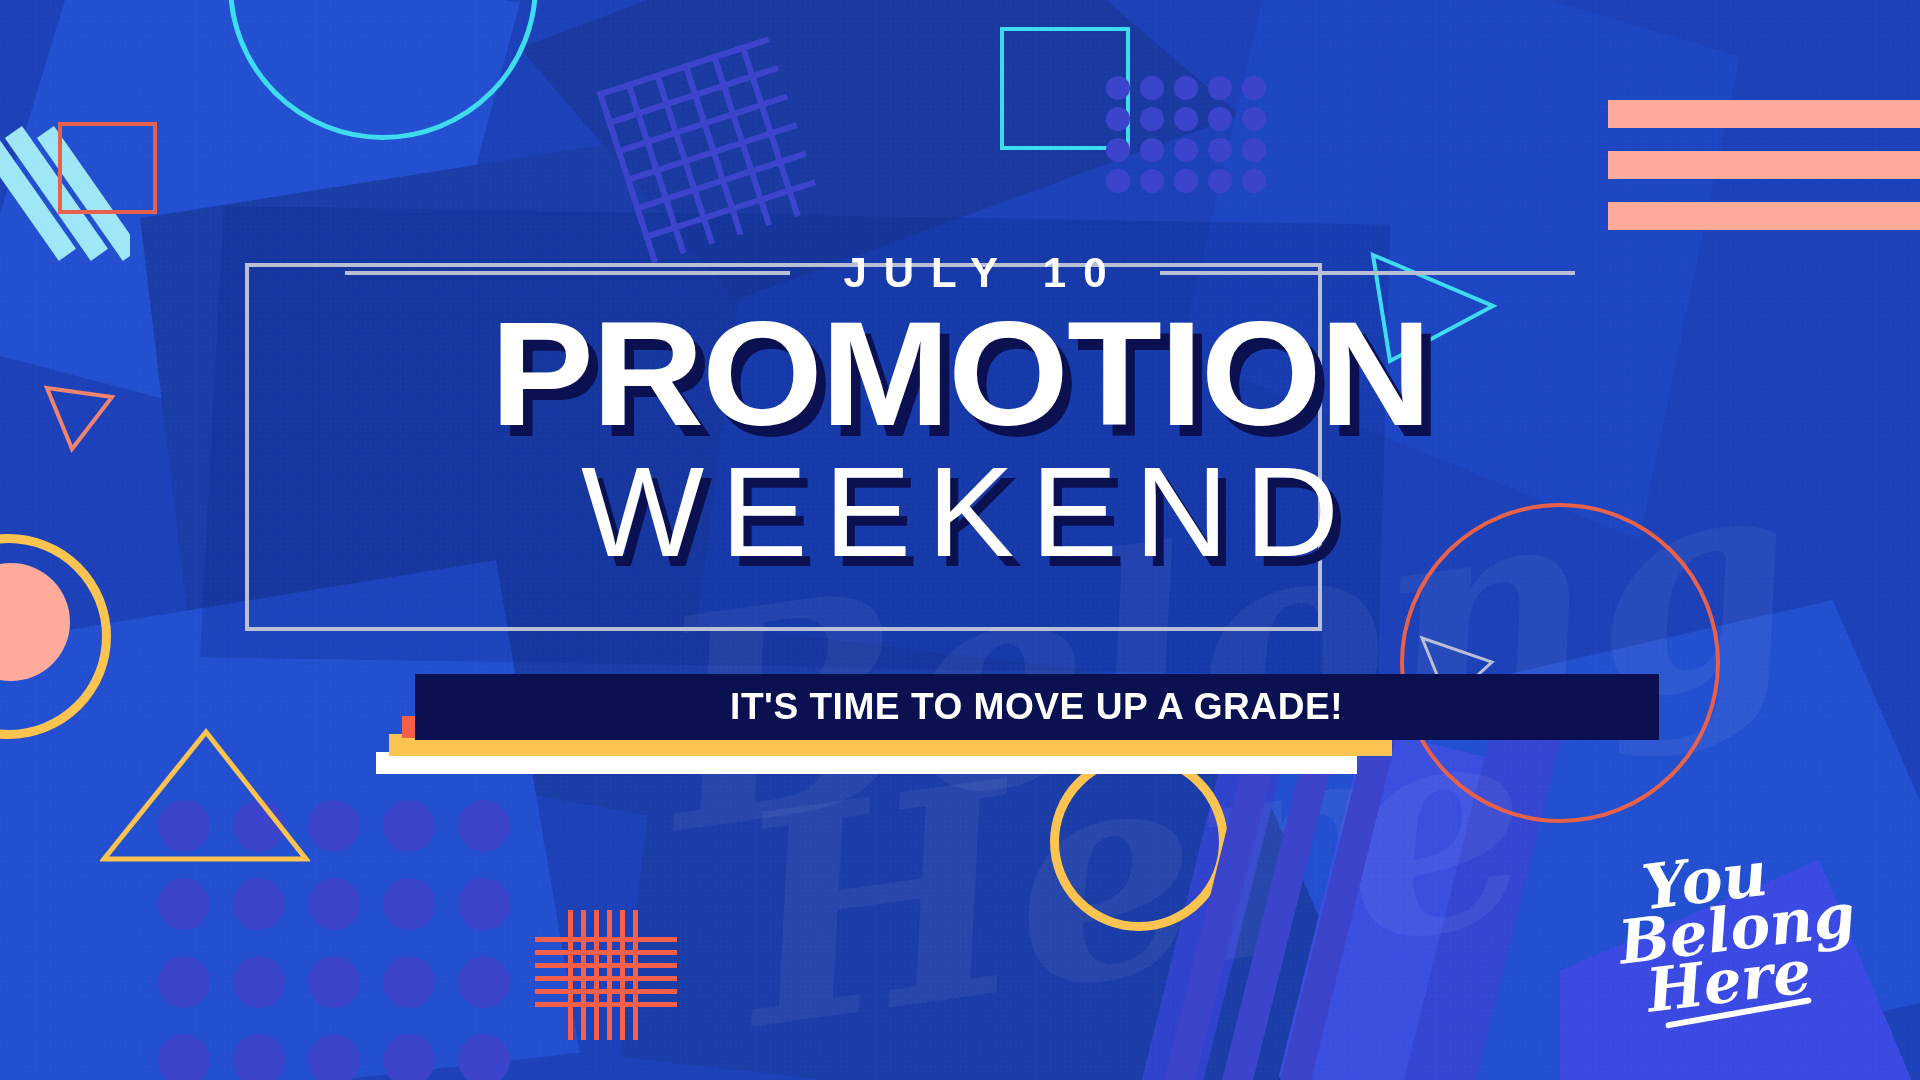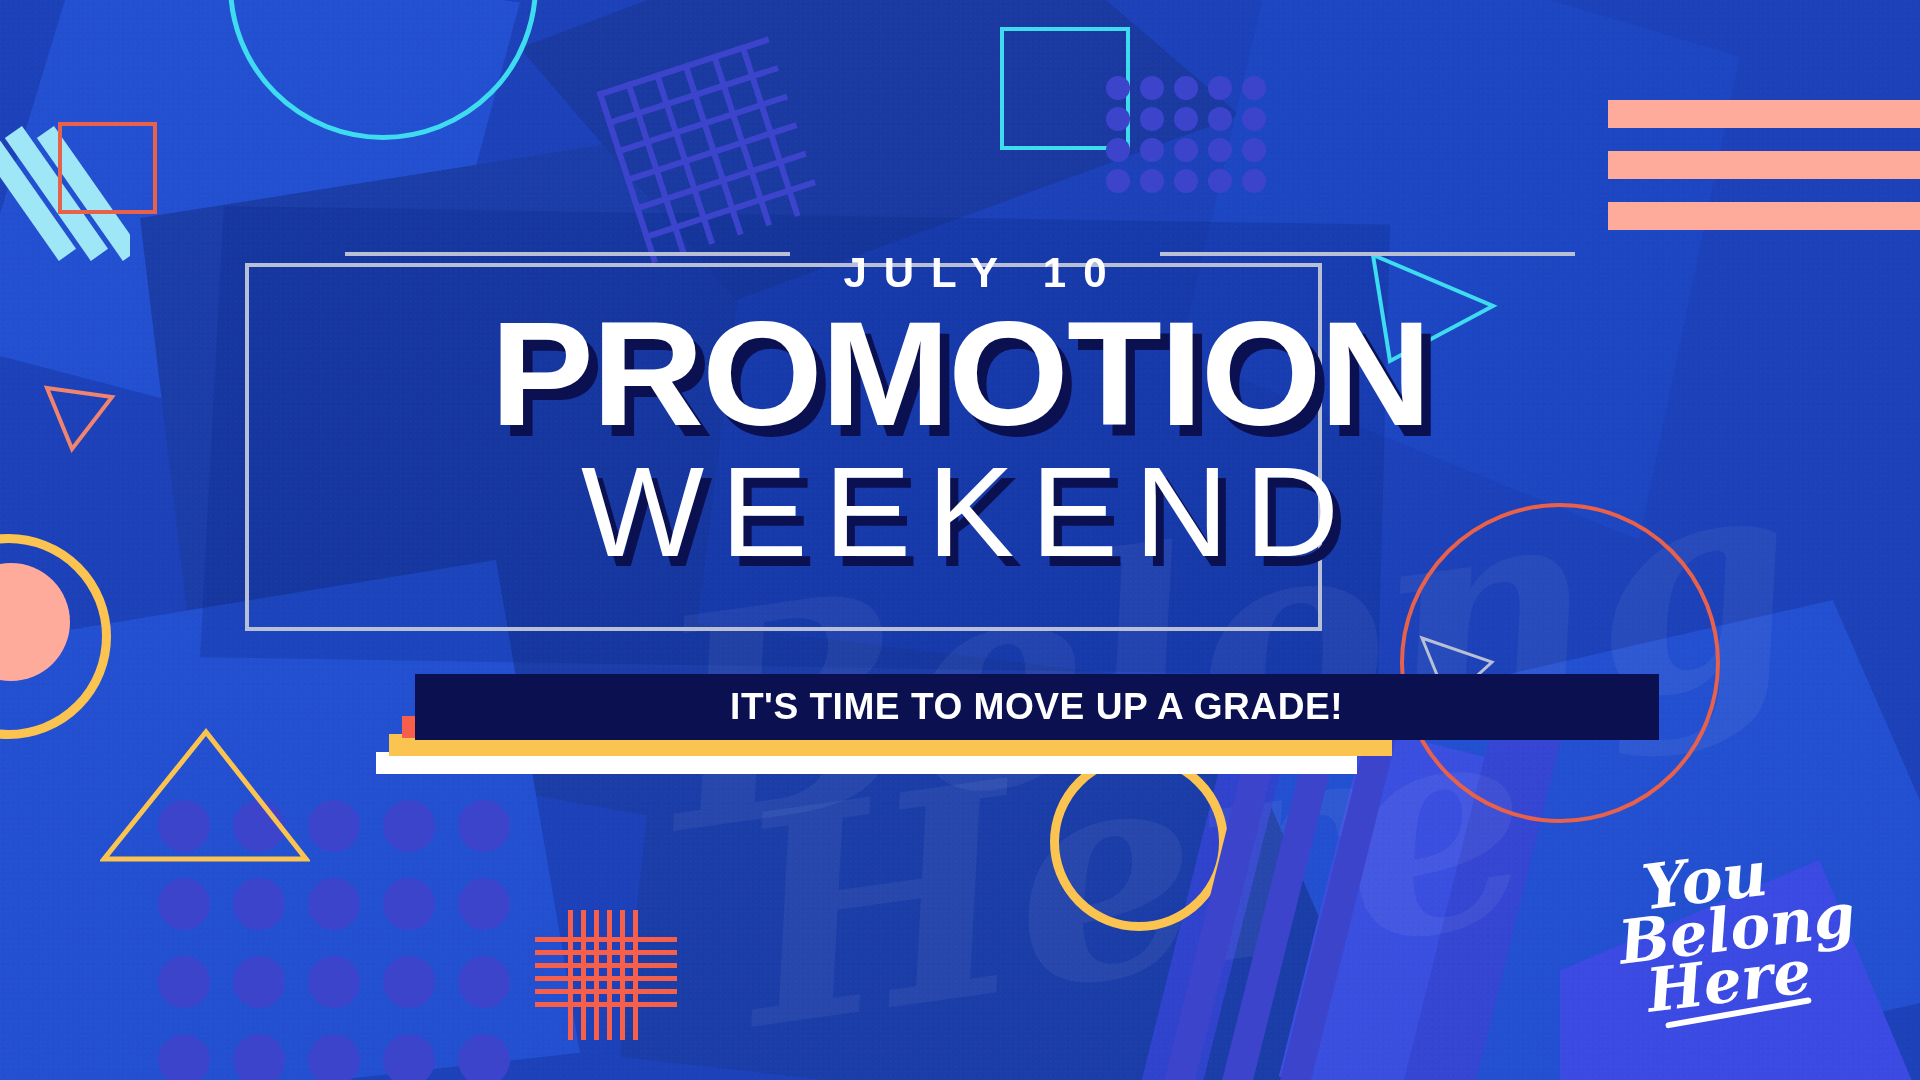--- a/index.html
+++ b/index.html
@@ -67,21 +67,21 @@
     width:1077px; height:368px;
     border:4px solid #b9bfd4;
   }
 
   
   #headline { position:absolute; left:0; top:0; width:1920px; }
 
   .date-row {
     position:absolute; left:0; top:252px;
     width:1920px;
-    display:flex; align-items:flex-start; justify-content:center;
+    display:flex; align-items:center; justify-content:center;
     gap:36px;
   }
   .date-row .rule { height:4px; background:#b9bfd4; }
   .date-row .rule.l { width:445px; }
   .date-row .rule.r { width:415px; }
   .date-text {
     color:#ffffff;
     font-size:42px;
     font-weight:700;
     letter-spacing:17px;

